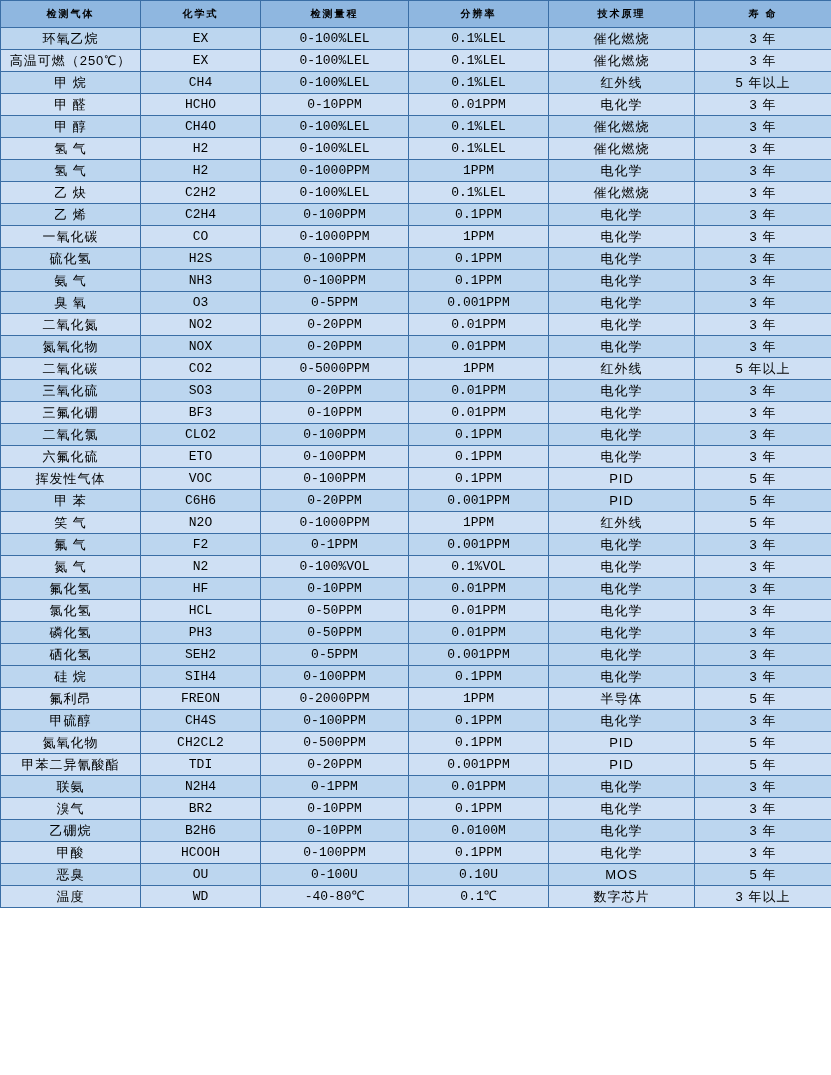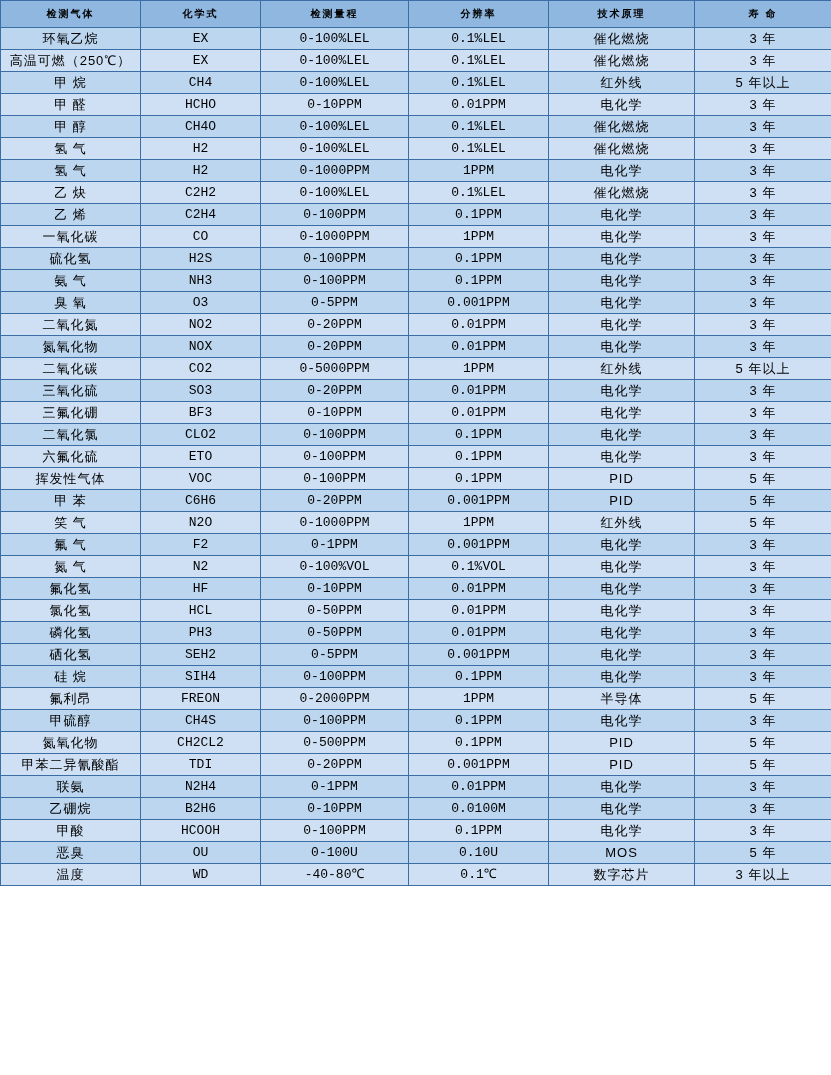--- a/index.html
+++ b/index.html
@@ -357,20 +357,28 @@
         <td class="cjk">5 年</td>
       </tr>
       <tr>
         <td class="cjk">联氨</td>
         <td class="mono">N2H4</td>
         <td class="mono">0-1PPM</td>
         <td class="mono">0.01PPM</td>
         <td class="cjk">电化学</td>
         <td class="cjk">3 年</td>
       </tr>
+      <tr class="alt">
+        <td class="cjk">溴气</td>
+        <td class="mono">BR2</td>
+        <td class="mono">0-10PPM</td>
+        <td class="mono">0.1PPM</td>
+        <td class="cjk">电化学</td>
+        <td class="cjk">3 年</td>
+      </tr>
       <tr>
         <td class="cjk">乙硼烷</td>
         <td class="mono">B2H6</td>
         <td class="mono">0-10PPM</td>
         <td class="mono">0.0100M</td>
         <td class="cjk">电化学</td>
         <td class="cjk">3 年</td>
       </tr>
       <tr class="alt">
         <td class="cjk">甲酸</td>

